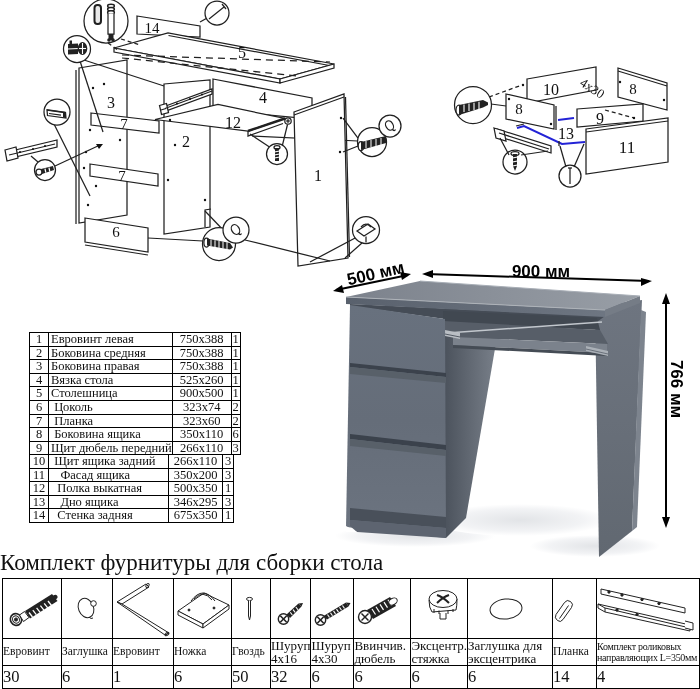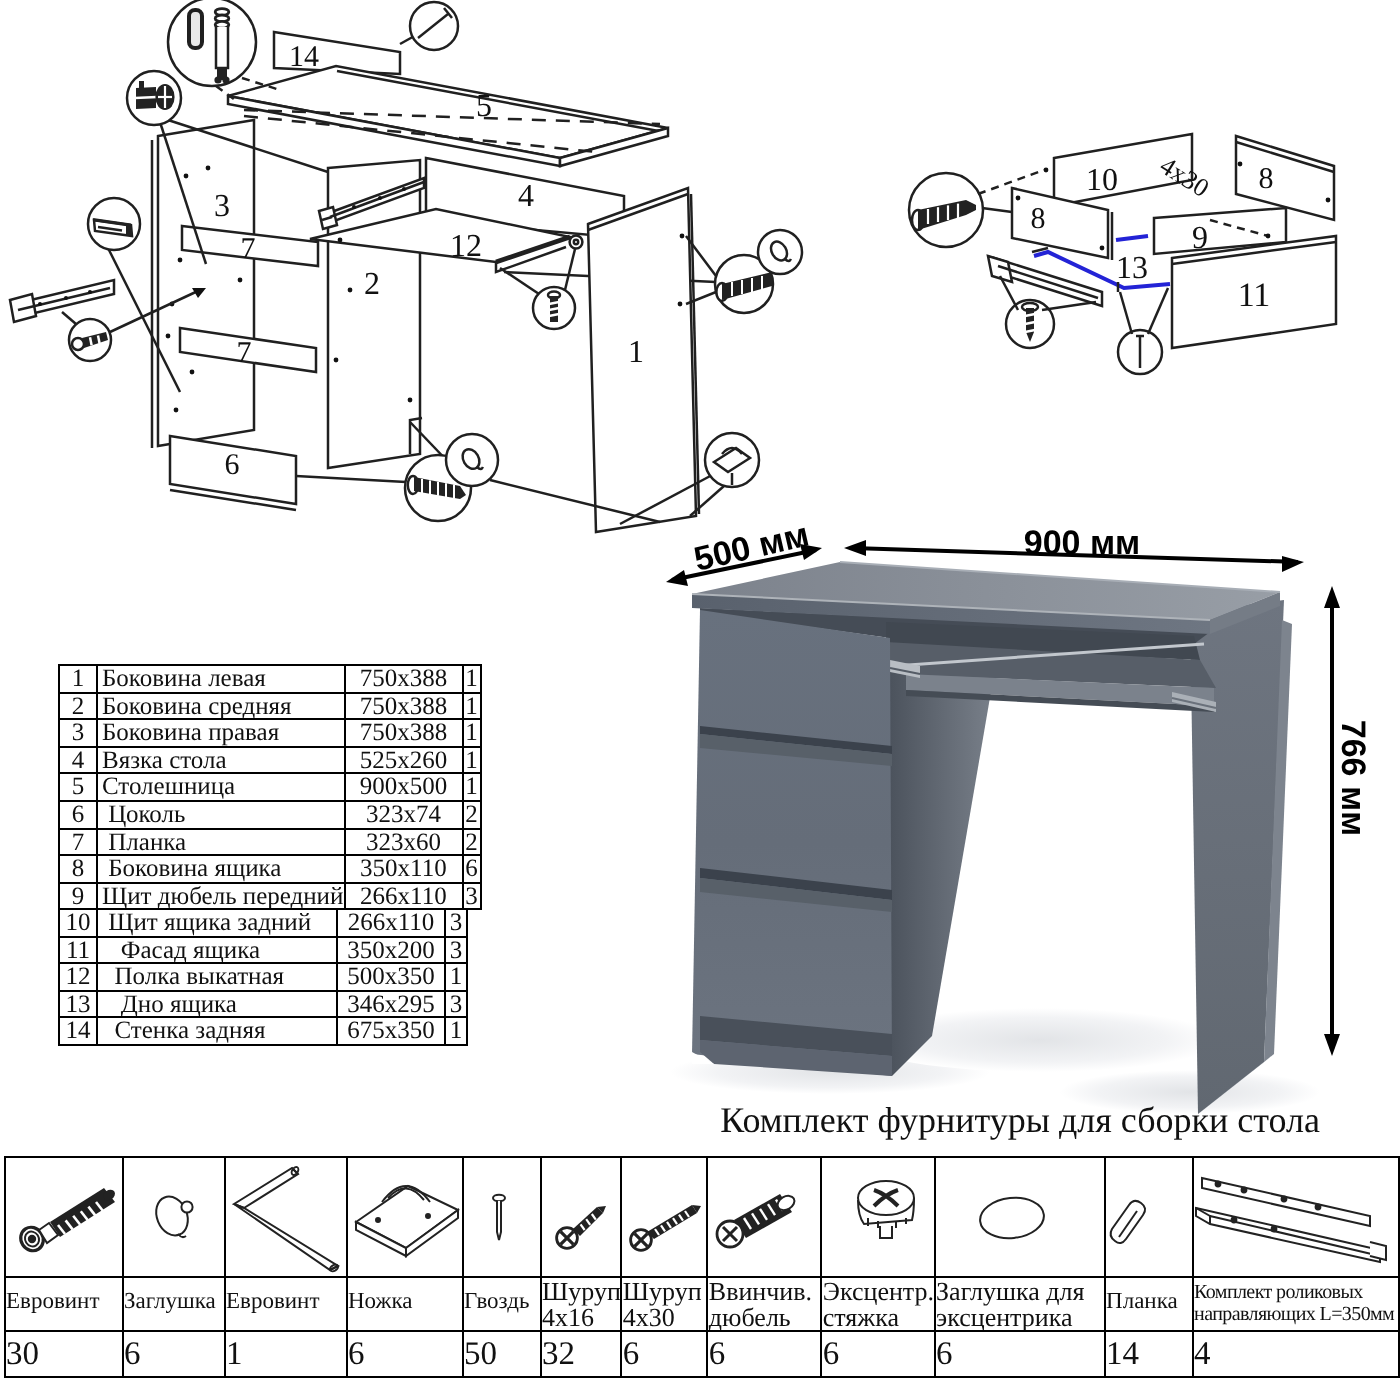--- a/index.html
+++ b/index.html
@@ -1,21 +1,21 @@
 <!DOCTYPE html>
 <html><head>
 <meta charset="utf-8">
 <style>
 html,body{margin:0;padding:0;background:#fff}
 body{width:700px;height:689px;position:relative;overflow:hidden;font-family:"Liberation Serif",serif}
 #main{position:absolute;left:0;top:0}
 .ptable{position:absolute;border-collapse:collapse;font-family:"Liberation Serif",serif;font-size:12.5px;color:#111}
 .ptable td{border:1px solid #000;padding:0 0 0 2px;white-space:nowrap;overflow:hidden;line-height:1}
 .ptable td.c{text-align:center;padding:0}
-#title{position:absolute;left:0;top:550px;width:660px;text-align:right;font-size:18px;color:#111}
+#title{position:absolute;left:0;top:550px;width:660px;text-align:left;font-size:23px;color:#111}
 #hw{position:absolute;left:2px;top:578px;border-collapse:collapse;table-layout:fixed;font-family:"Liberation Serif",serif;color:#111}
 #hw td{border:1px solid #000;padding:0;text-align:left;vertical-align:middle;overflow:hidden}
 #hw svg{display:block;margin:0 auto}
 #hw .lab{font-size:11.5px;line-height:1.0}
 #hw .lab2{font-size:13px;line-height:1.0}
 #hw .lab3{font-size:10px;line-height:1.1;letter-spacing:-0.3px;white-space:nowrap}
 #hw .qty{font-size:16.5px}
 </style>
 </head>
 <body>
@@ -319,21 +319,21 @@
 <text x="566" y="139">13</text>
 <text x="590" y="92" font-size="13" transform="rotate(32 590 92)">4х30</text>
 </g>
 </g>
 </svg>
 
 <table class="ptable" id="pt1" style="left:29px;top:332px">
 <tbody>
       <tr style="height:13.6px">
         <td class="c" style="width:18px">1</td>
-        <td style="width:119px">Боковина левая</td>
+        <td style="width:119px">Евровинт левая</td>
         <td class="c" style="width:58px">750x388</td>
         <td class="c" style="width:8px">1</td>
       </tr>
 <tr style="height:13.6px">
         <td class="c">2</td>
         <td>Боковина средняя</td>
         <td class="c">750x388</td>
         <td class="c">1</td>
       </tr>
 <tr style="height:13.6px">

